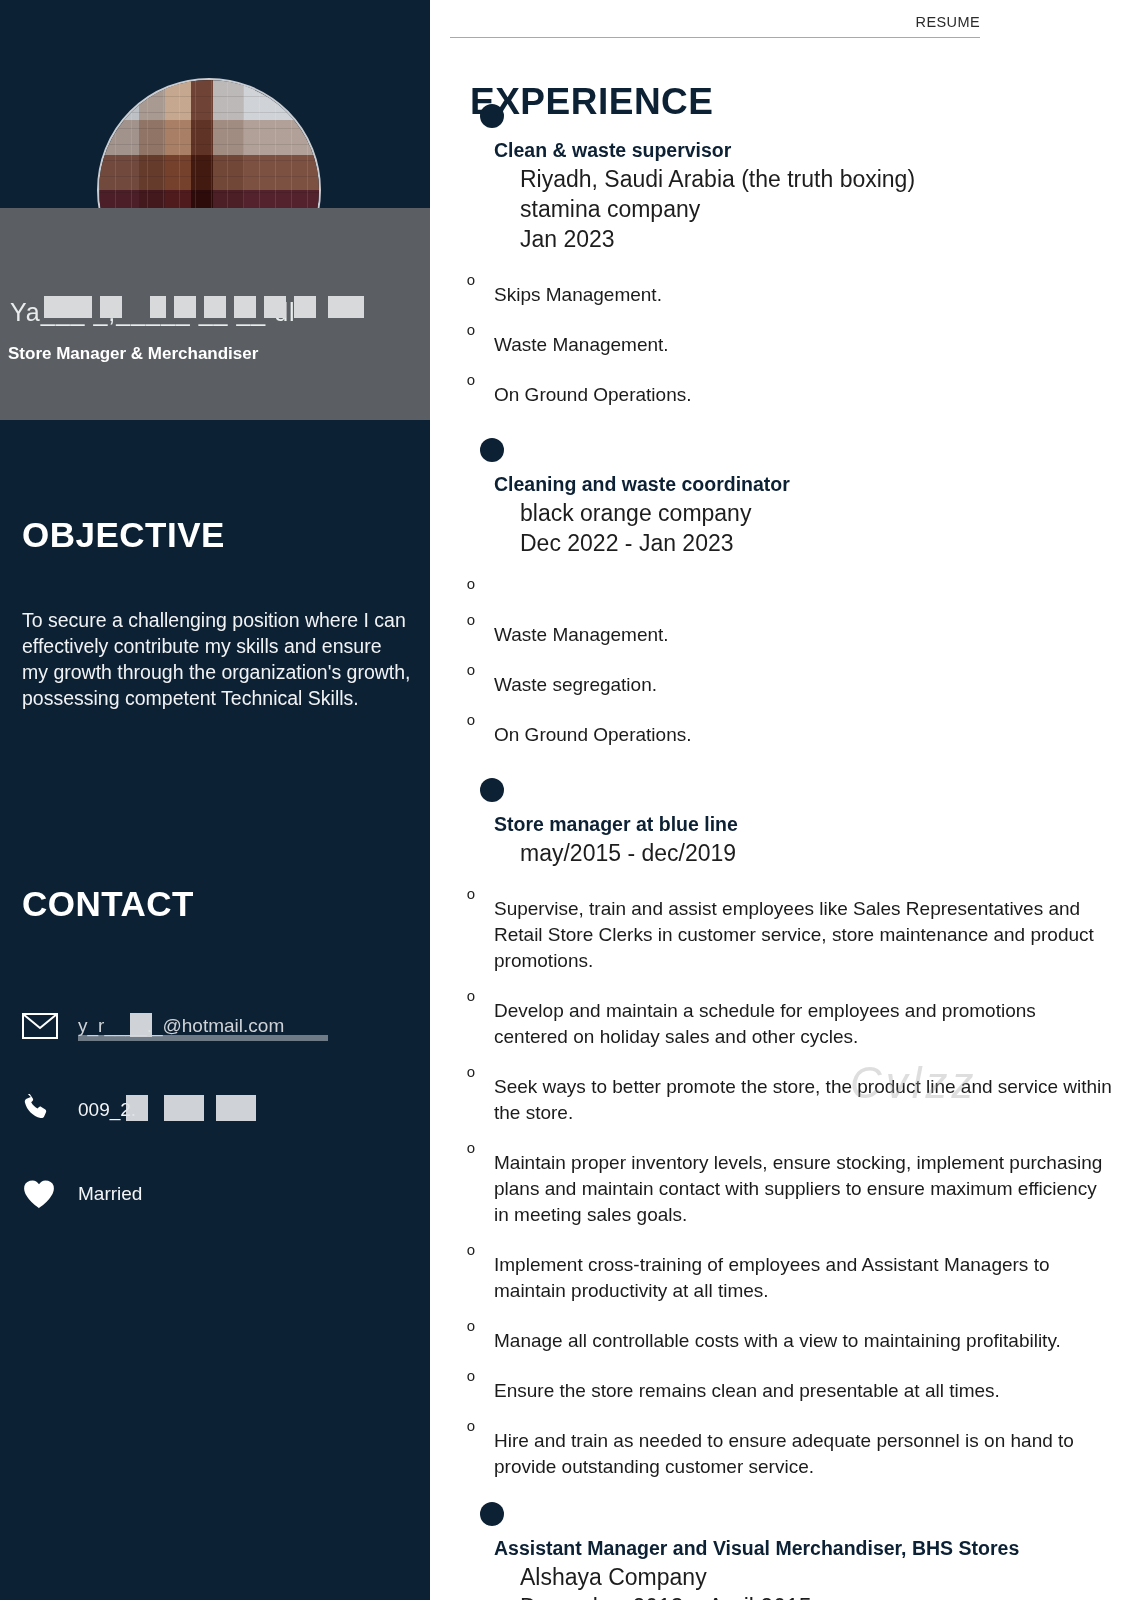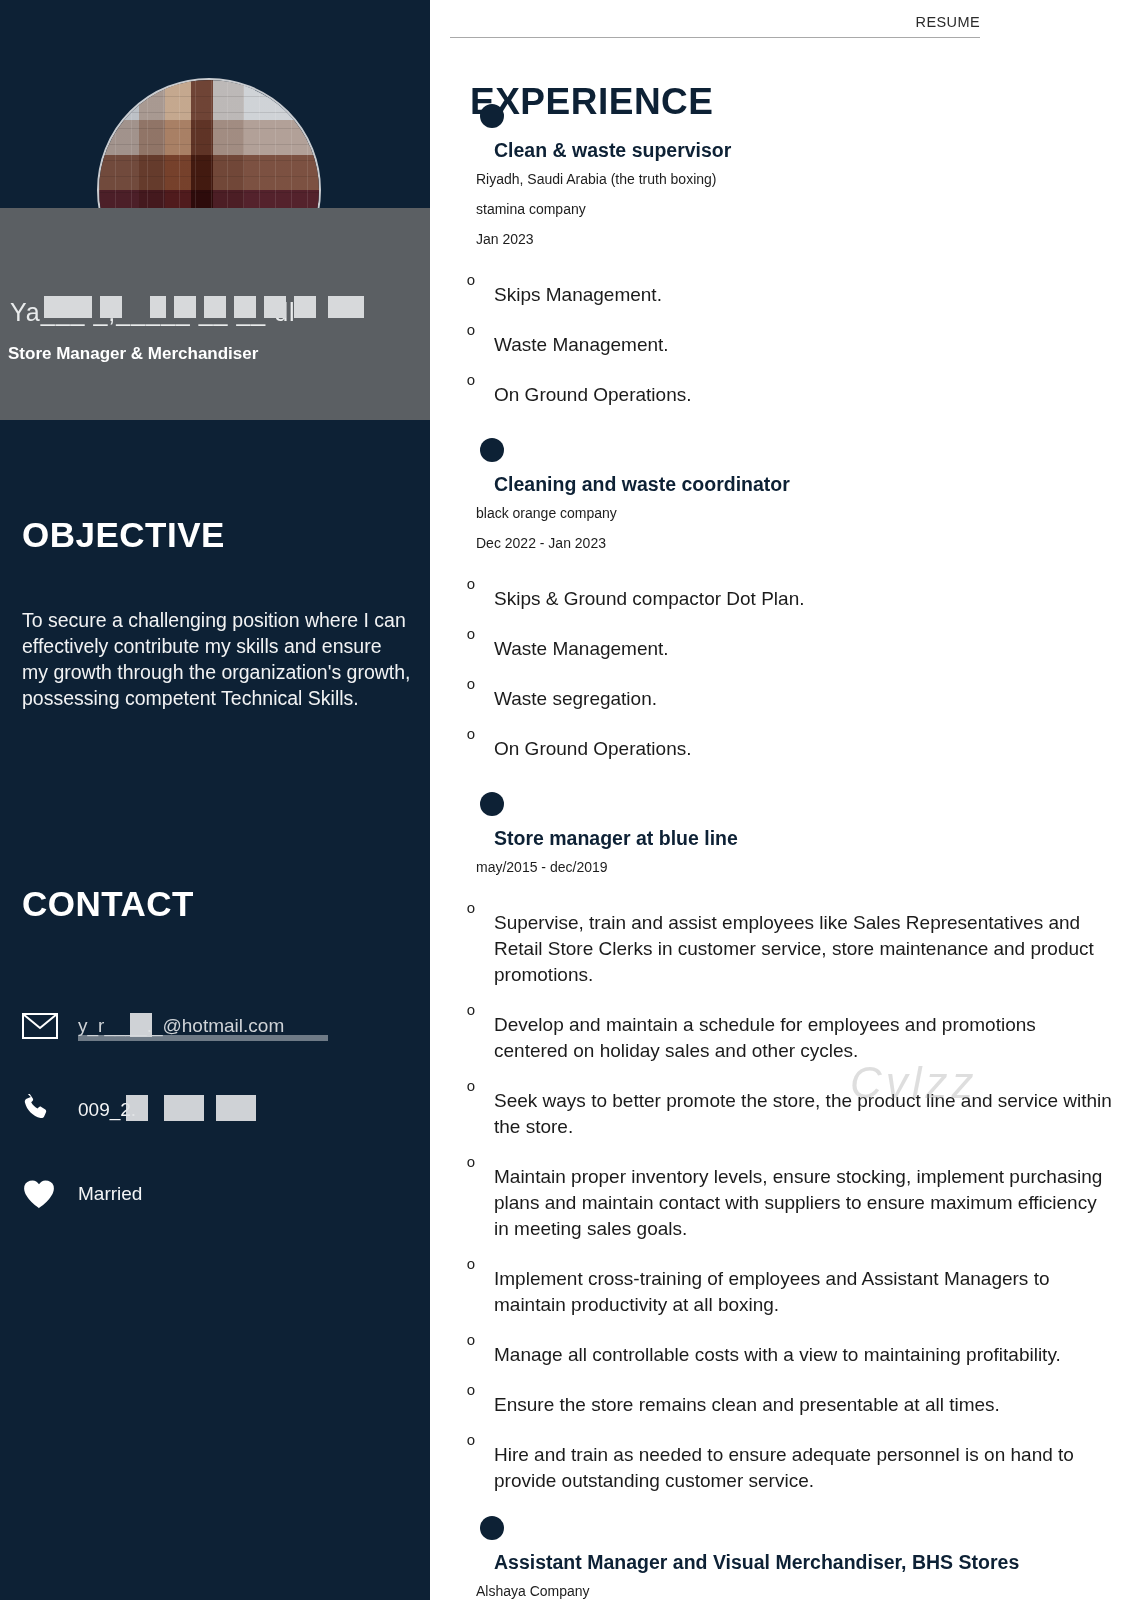--- a/index.html
+++ b/index.html
@@ -208,23 +208,23 @@
     margin-bottom: 8px;
   }
   .job-name {
     font-size: 19.5px;
     font-weight: bold;
     color: #0d2135;
     margin-left: 46px;
     line-height: 28px;
   }
   .job-meta {
-    font-size: 14px;
+    font-size: 23px;
     color: #1d1d1d;
-    margin-left: 28px;
+    margin-left: 72px;
     line-height: 30px;
   }
   .duties {
     margin: 12px 0 0 0;
     padding: 0;
     list-style: none;
   }
   .duty {
     display: flex;
     align-items: flex-start;
@@ -371,21 +371,20 @@
       <div class="gap-md"></div>
 
       <section class="job">
         <div class="bullet-dot"></div>
         <div class="job-name">Cleaning and waste coordinator</div>
         <div class="job-meta">black orange company</div>
         <div class="job-meta">Dec 2022 - Jan 2023</div>
         <ul class="duties">
           <li class="duty">
             <span class="duty-marker">o</span>
-            <span class="duty-text">Skips &amp; Ground compactor Dot Plan.</span>
           </li>
           <li class="duty">
             <span class="duty-marker">o</span>
             <span class="duty-text">Waste Management.</span>
           </li>
           <li class="duty">
             <span class="duty-marker">o</span>
             <span class="duty-text">Waste segregation.</span>
           </li>
           <li class="duty">
@@ -413,21 +412,21 @@
           <li class="duty">
             <span class="duty-marker">o</span>
             <span class="duty-text">Seek ways to better promote the store, the product line and service within the store.</span>
           </li>
           <li class="duty">
             <span class="duty-marker">o</span>
             <span class="duty-text">Maintain proper inventory levels, ensure stocking, implement purchasing plans and maintain contact with suppliers to ensure maximum efficiency in meeting sales goals.</span>
           </li>
           <li class="duty">
             <span class="duty-marker">o</span>
-            <span class="duty-text">Implement cross-training of employees and Assistant Managers to maintain productivity at all boxing.</span>
+            <span class="duty-text">Implement cross-training of employees and Assistant Managers to maintain productivity at all times.</span>
           </li>
           <li class="duty">
             <span class="duty-marker">o</span>
             <span class="duty-text">Manage all controllable costs with a view to maintaining profitability.</span>
           </li>
           <li class="duty">
             <span class="duty-marker">o</span>
             <span class="duty-text">Ensure the store remains clean and presentable at all times.</span>
           </li>
           <li class="duty">

